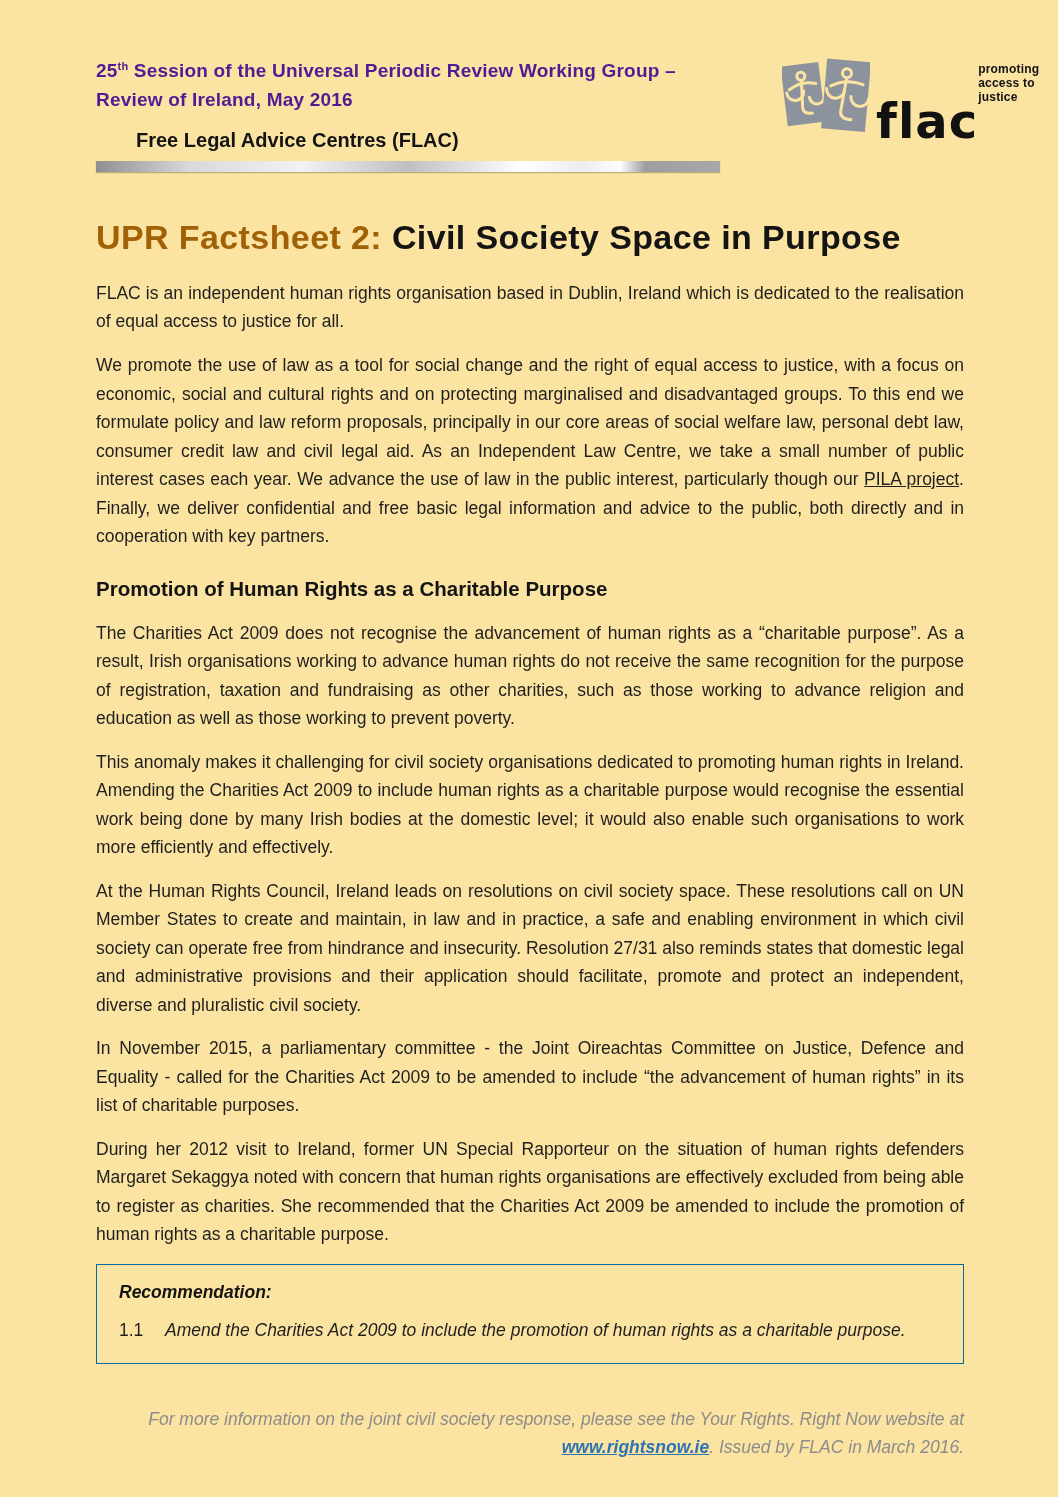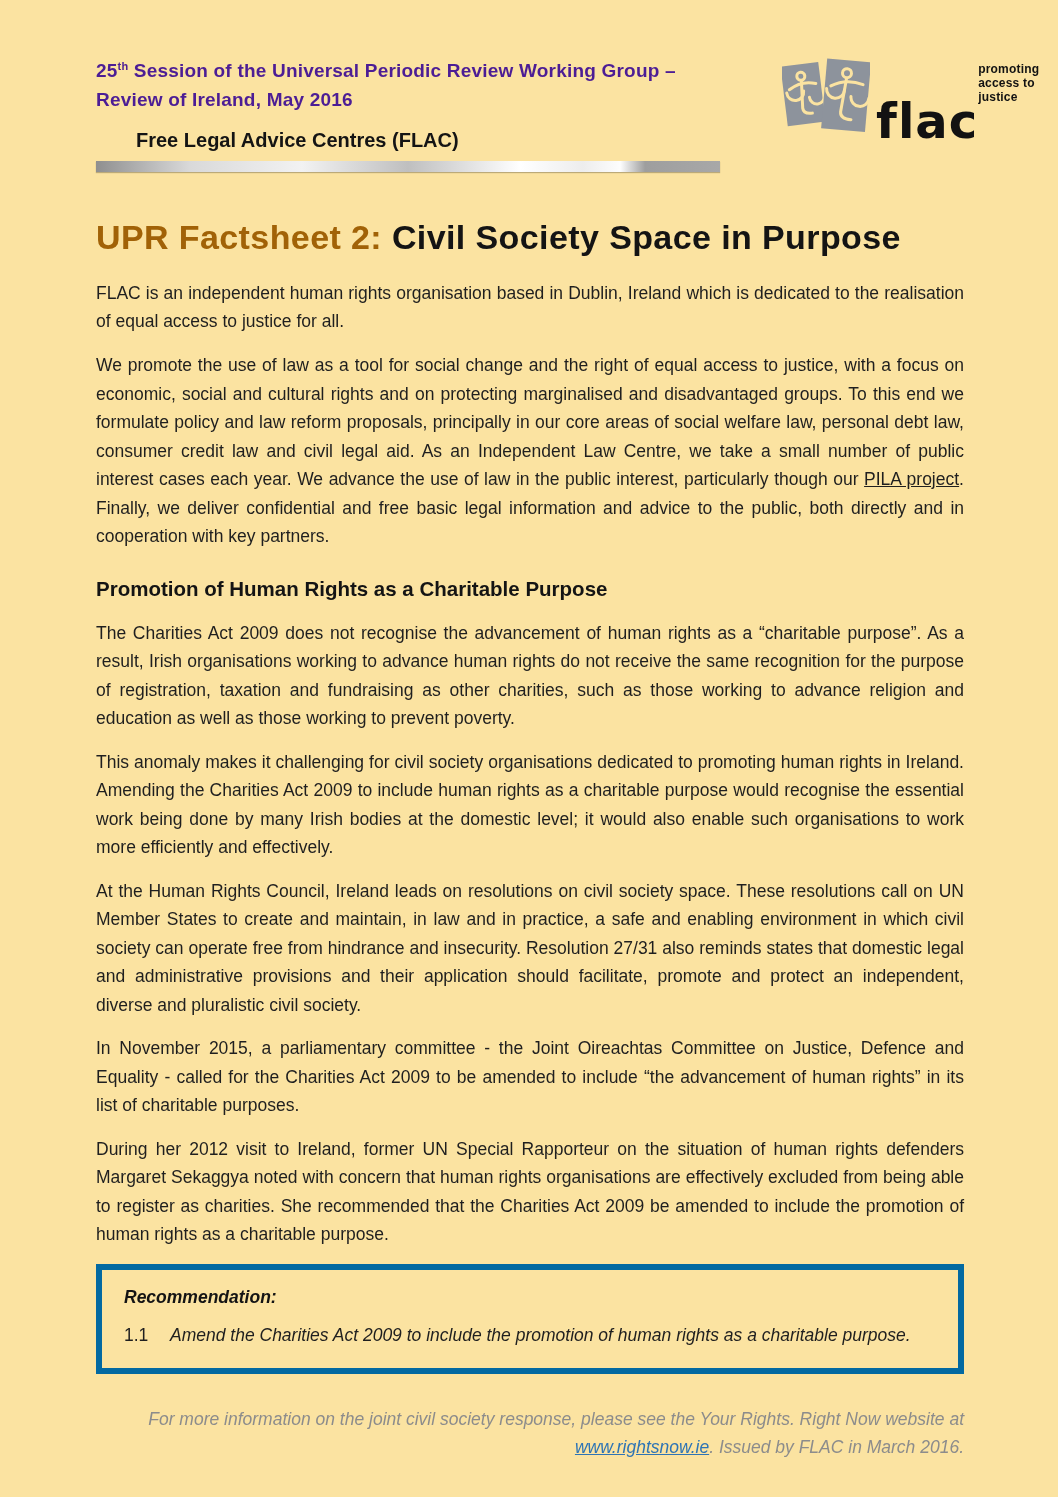--- a/index.html
+++ b/index.html
@@ -46,34 +46,34 @@
   
   .body-text { margin-top: 22px; }
   .para {
     font-size: 17.5px; line-height: 1.63; text-align: justify; margin-bottom: 15px;
     color: #1f1f1f;
   }
   .inline-link { color: #1f1f1f; text-decoration: underline; cursor: pointer; }
   .section-heading { font-size: 20.5px; font-weight: 700; color: #141414; margin: 26px 0 18px 0; }
   
   .rec-box {
-    border: 6px solid #0369a1; padding: 17px 22px 22px 22px; margin-top: 12px;
+    border: 1px solid #0369a1; padding: 17px 22px 22px 22px; margin-top: 12px;
     background: #FBE3A1;
   }
   .rec-heading { font-size: 17.5px; font-weight: 700; font-style: italic; color: #141414; }
   .rec-item { display: flex; margin-top: 17px; font-size: 17.5px; }
   .rec-number { width: 46px; flex: 0 0 46px; font-style: normal; }
   .rec-text { font-style: italic; }
   
   .footer {
     margin-top: auto; padding-top: 26px;
     font-size: 17.5px; font-style: italic; color: #8c8c8c;
     text-align: right; line-height: 1.6;
   }
-  .footer-link { font-weight: 400; text-decoration: underline; cursor: pointer; }
+  .footer-link { font-weight: 700; text-decoration: underline; cursor: pointer; }
 </style>
 </head>
 <body>
 
 <div class="page">
 
   <div class="header-row">
     <div class="header-left">
       <div class="session-title">
         <span><span>25</span><sup>th</sup><span> Session of the Universal Periodic Review Working Group –</span></span><br>

